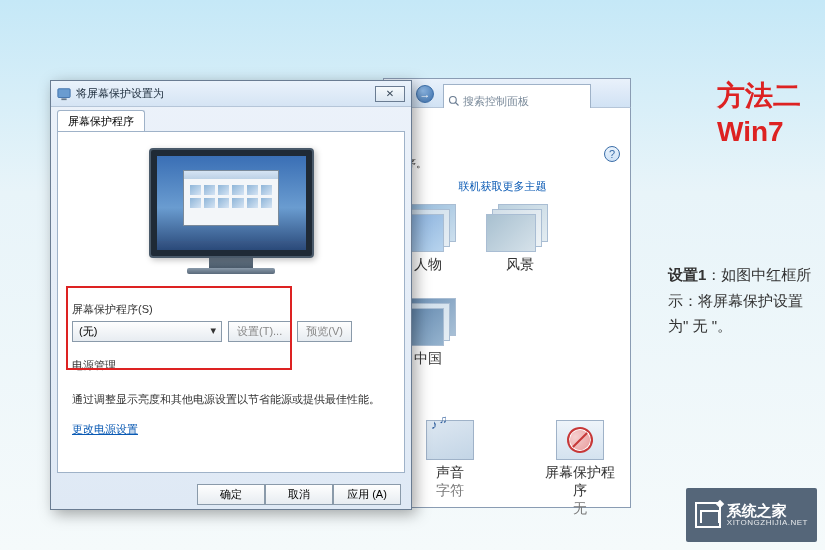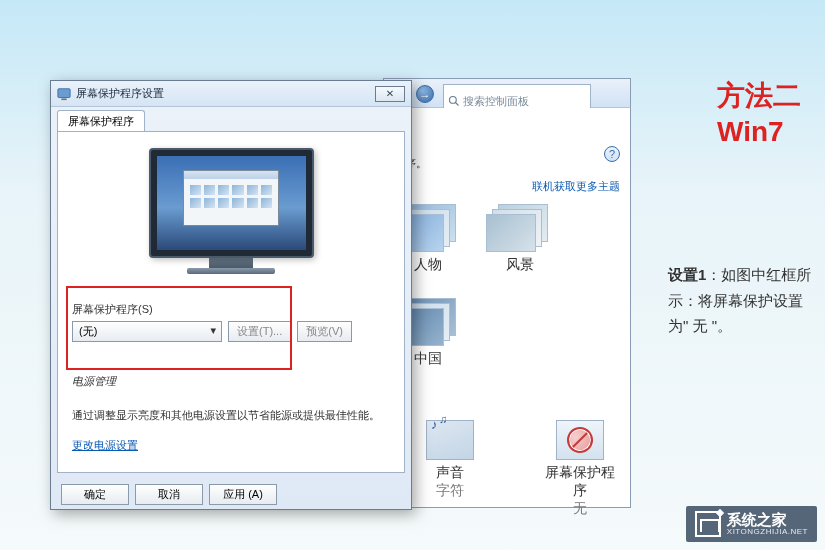--- a/index.html
+++ b/index.html
@@ -60,32 +60,32 @@
 .row{display:flex;align-items:center;gap:6px;}
 .combo{width:150px;height:21px;border:1px solid #8a9aaa;background:linear-gradient(180deg,#fefefe,#e7ecf1);display:flex;align-items:center;padding:0 6px;font-size:11px;position:relative;}
 .combo::after{content:"▾";position:absolute;right:5px;top:2px;font-size:11px;color:#333;}
 .btn{height:21px;padding:8px 8px;border:1px solid #8a9aaa;background:linear-gradient(180deg,#fefefe,#e7ecf1);font-size:11px;display:flex;align-items:center;color:#888;}
 .wait-row{display:flex;align-items:center;gap:5px;margin-top:8px;font-size:11px;color:#999;}
 .spinner{width:38px;height:18px;border:1px solid #b5c0cc;display:flex;align-items:center;}
 .spinner-val{flex:1;text-align:right;padding-right:3px;font-size:11px;color:#999;}
 .spinner-btns{width:12px;height:100%;border-left:1px solid #b5c0cc;display:flex;flex-direction:column;}
 .spinner-btns div{flex:1;font-size:6px;display:flex;align-items:center;justify-content:center;color:#667;}
 .checkbox{width:12px;height:12px;border:1px solid #8a9aaa;background:#fff;margin-right:3px;}
-.pm-label{font-size:11px;margin-top:32px;color:#333;font-style:italic;}
+.pm-label{font-size:11px;margin-top:16px;color:#333;}
 .pm-desc{font-size:11px;margin-top:18px;color:#333;line-height:1.5;}
 .pm-link{font-size:11px;color:#0a5ab4;text-decoration:underline;margin-top:14px;display:inline-block;}
 
-.dlg-footer{height:30px;display:flex;align-items:center;justify-content:flex-start;gap:6px;padding:0 10px;}
+.dlg-footer{height:30px;display:flex;align-items:center;justify-content:flex-end;gap:0;padding:0 10px;}
 .dlg-btn{width:68px;height:21px;border:1px solid #8a9aaa;background:linear-gradient(180deg,#fefefe,#e7ecf1);font-size:11px;display:flex;align-items:center;justify-content:center;}
 
 .anno-title{position:absolute;right:24px;top:78px;font-size:28px;font-weight:bold;color:#d22;line-height:1.3;text-align:left;}
 .anno-body{position:absolute;right:12px;top:262px;width:145px;font-size:15px;color:#333;line-height:1.7;}
 .anno-body b{font-weight:bold;}
 
-.watermark{position:absolute;right:8px;bottom:8px;display:flex;align-items:center;gap:6px;color:#fff;background:rgba(40,60,85,.78);padding:5px 9px;border-radius:2px;}
+.watermark{position:absolute;right:8px;bottom:8px;display:flex;align-items:center;gap:6px;color:#fff;background:rgba(40,60,85,.78);padding:14px 9px;border-radius:2px;}
 .watermark-icon{width:26px;height:26px;border:2px solid #fff;position:relative;}
 .watermark-icon::before{content:"";position:absolute;left:3px;top:6px;width:16px;height:11px;border:2px solid #fff;border-bottom:none;}
 .watermark-icon::after{content:"";position:absolute;right:-4px;top:-3px;width:6px;height:6px;background:#fff;transform:rotate(45deg);}
 .watermark-text{font-size:15px;font-weight:bold;line-height:1.05;}
 .watermark-sub{font-size:8px;letter-spacing:.5px;opacity:.85;}
 </style>
 </head>
 <body>
 
 <div class="back-titlebar-ext">
@@ -99,21 +99,21 @@
   <svg viewBox="0 0 16 16">
       <circle cx="6.5" cy="6.5" r="4.5" fill="none" stroke="#6a7c92" stroke-width="1.5"></circle>
       <line x1="10" y1="10" x2="14" y2="14" stroke="#6a7c92" stroke-width="1.5"></line>
     </svg>
   <span>搜索控制面板</span>
 </div>
 
 <div class="back-body">
   <div class="help-icon">?</div>
   <div class="back-text">程序。</div>
-  <a class="back-link" style="display:block;text-align:right;margin:4px 0 10px 0;">联机获取更多主题</a>
+  <a class="back-link" style="display:block;text-align:center;margin:4px 9px 10px 0;">联机获取更多主题</a>
   <div class="thumbs">
     <div class="thumb">
       <div class="stack">
           <div class="s3"></div>
           <div class="s2"></div>
           <div class="s1"></div>
         </div>
       <div class="thumb-label">人物</div>
     </div>
     <div class="thumb">
@@ -149,21 +149,21 @@
     <div class="bi-label" style="color:#777">无</div>
   </div>
 </div>
 
 <div class="dialog">
   <div class="dlg-title">
     <svg viewBox="0 0 16 16">
         <rect x="1" y="2" width="14" height="10" rx="1" fill="#6a9cd0" stroke="#3a6da8"></rect>
         <rect x="5" y="13" width="6" height="2" fill="#6a7a8a"></rect>
       </svg>
-    <span>屏幕保护程序设置</span>
+    <span>将屏幕保护设置为</span>
     <div class="dlg-close">✕</div>
   </div>
   <div class="tab-strip">
     <div class="tab">屏幕保护程序</div>
   </div>
   <div class="dlg-body">
     <div class="monitor">
       <div class="monitor-frame">
           <div class="monitor-screen">
         <div class="monitor-window">

